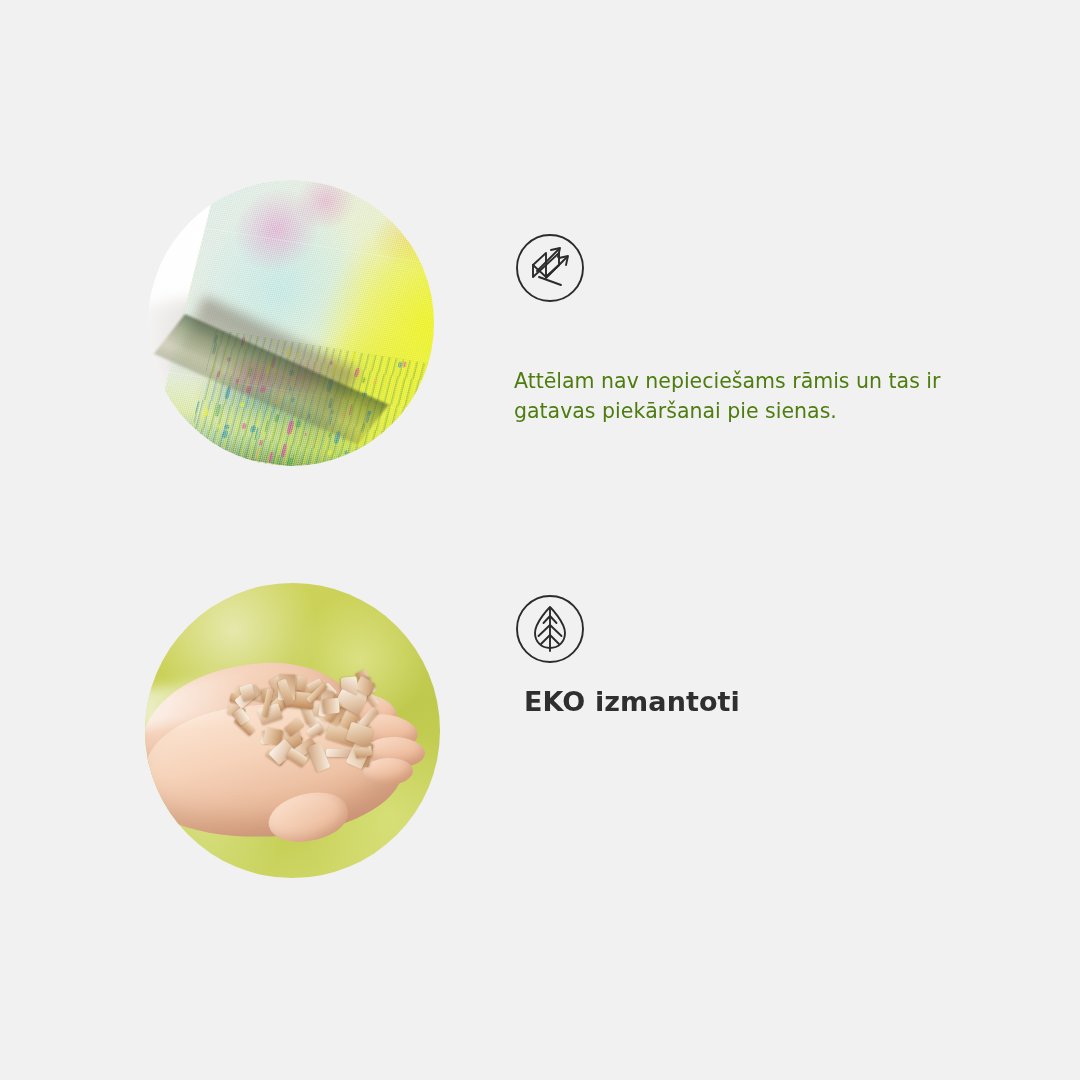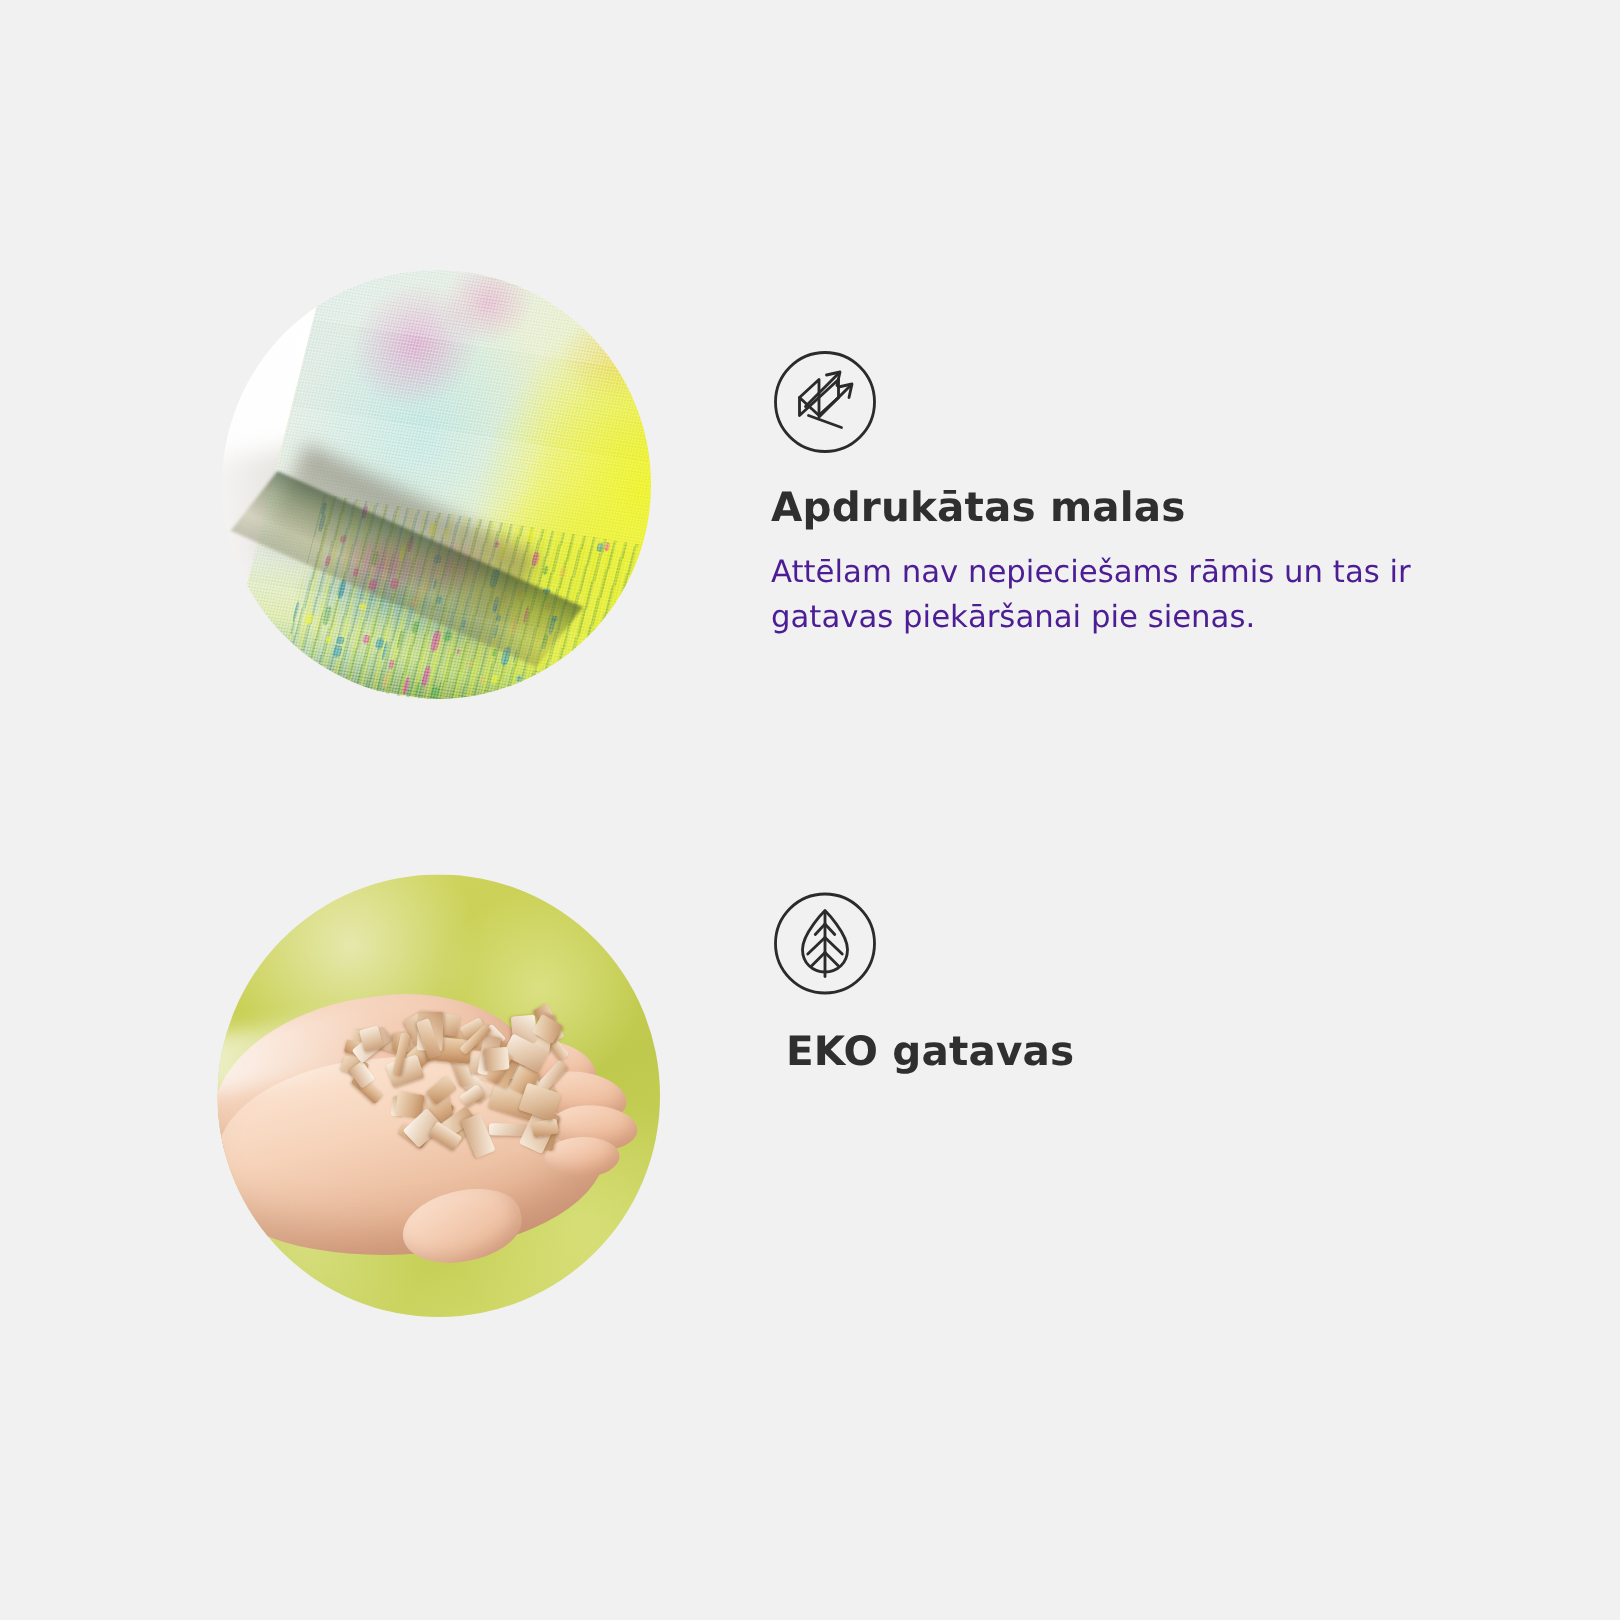--- a/index.html
+++ b/index.html
@@ -258,21 +258,21 @@
     font-size: 27px;
     font-weight: 700;
     color: #2f2f2f;
     letter-spacing: 0.1px;
     white-space: nowrap;
   }
   .feature-body {
     position: absolute;
     font-size: 20.5px;
     line-height: 30px;
-    color: #4c1d95;
+    color: #4d7c0f;
     width: 500px;
     font-weight: 400;
   }
 </style>
 </head>
 <body>
 
 <div class="page">
 
   <div class="photo-circle" id="photo-canvas">
@@ -400,21 +400,20 @@
       <path d="M18 32 L31 44 L44 32"></path>
 
       <path d="M22 38 L44 16"></path>
       <path d="M36 17 L45 15 L43 24"></path>
       <path d="M31 45 L52 24"></path>
       <path d="M44 25 L53 23 L51 32"></path>
       <path d="M24 44 L46 52"></path>
     </svg>
   </div>
 
-  <div class="feature-title" style="left:514px; top:323px;">Apdrukātas malas</div>
 
   <div class="feature-body" style="left:514px; top:366px;">Attēlam nav nepieciešams rāmis un tas ir gatavas piekāršanai pie sienas.</div>
 
   <div class="photo-circle" id="photo-eco">
     <div class="grass-bg"></div>
     <div class="hands">
       <div class="hand-back"></div>
       <div class="hand-front"></div>
       <div class="highlight-arm"></div>
       <div class="fingers-right">
@@ -500,16 +499,16 @@
       <path d="M35 14 L35 57"></path>
       <path d="M35 31 L23.5 42"></path>
       <path d="M35 31 L46.5 42"></path>
       <path d="M35 41 L26 50"></path>
       <path d="M35 41 L44 50"></path>
       <path d="M35 22 L28.5 29"></path>
       <path d="M35 22 L41.5 29"></path>
     </svg>
   </div>
 
-  <div class="feature-title" style="left:524px; top:686px;">EKO gatavas</div>
+  <div class="feature-title" style="left:524px; top:686px;">EKO izmantoti</div>
 
 
 </div>
 
 </body></html>

